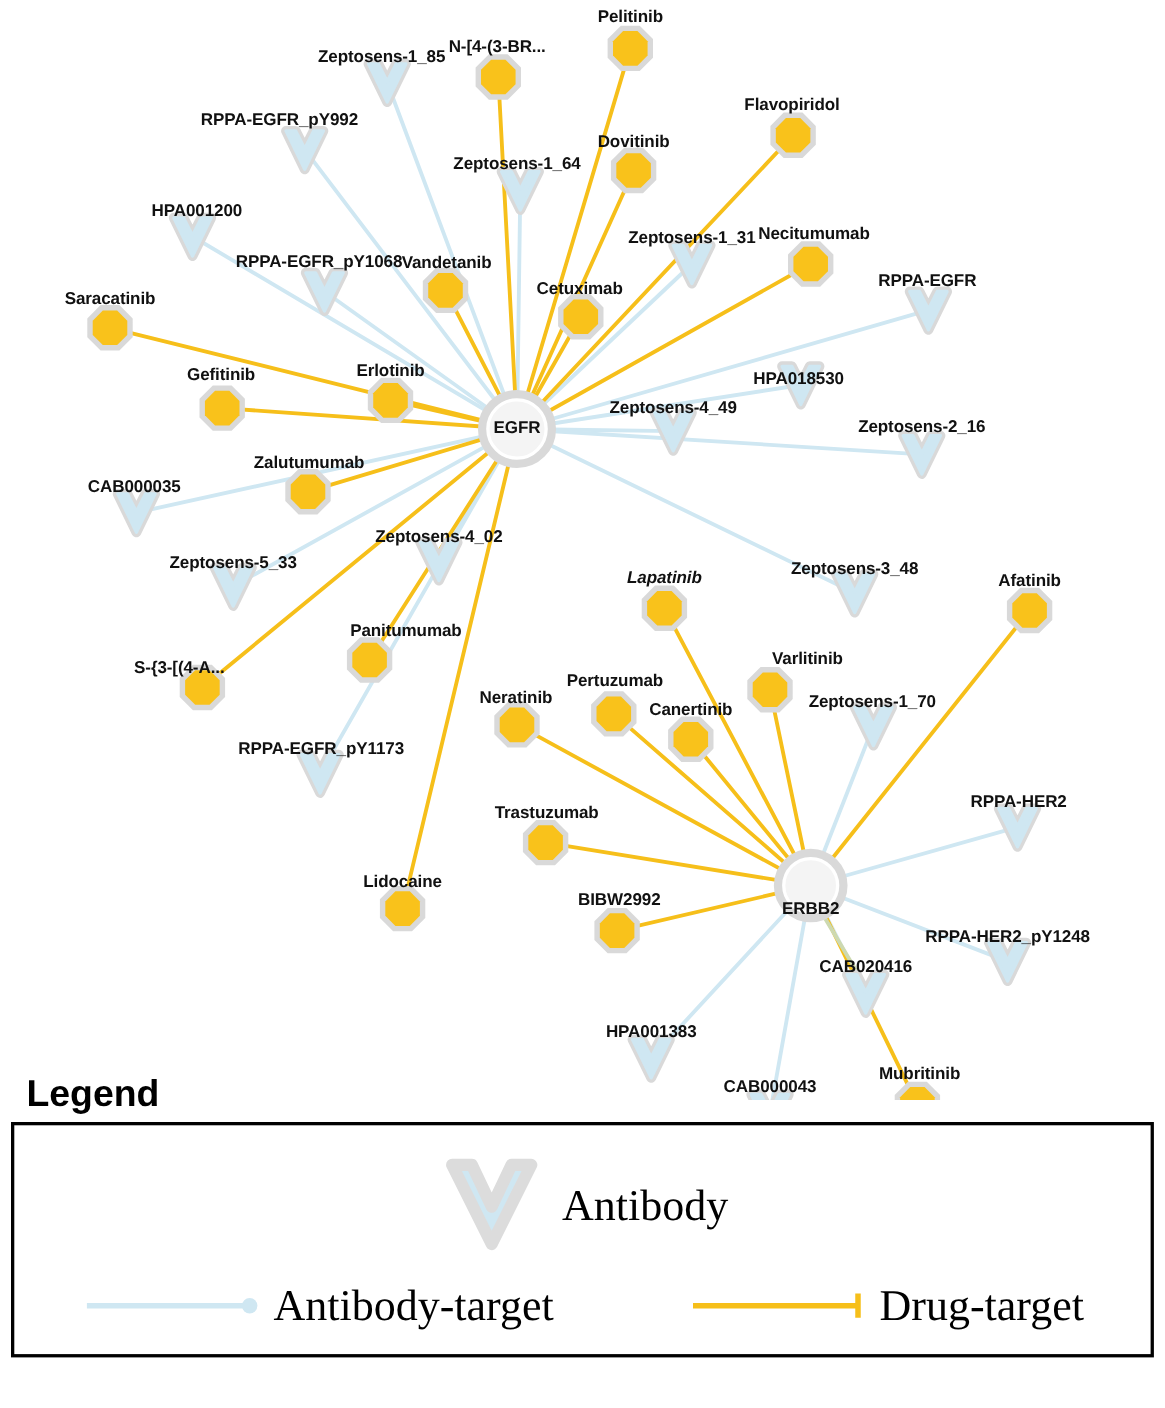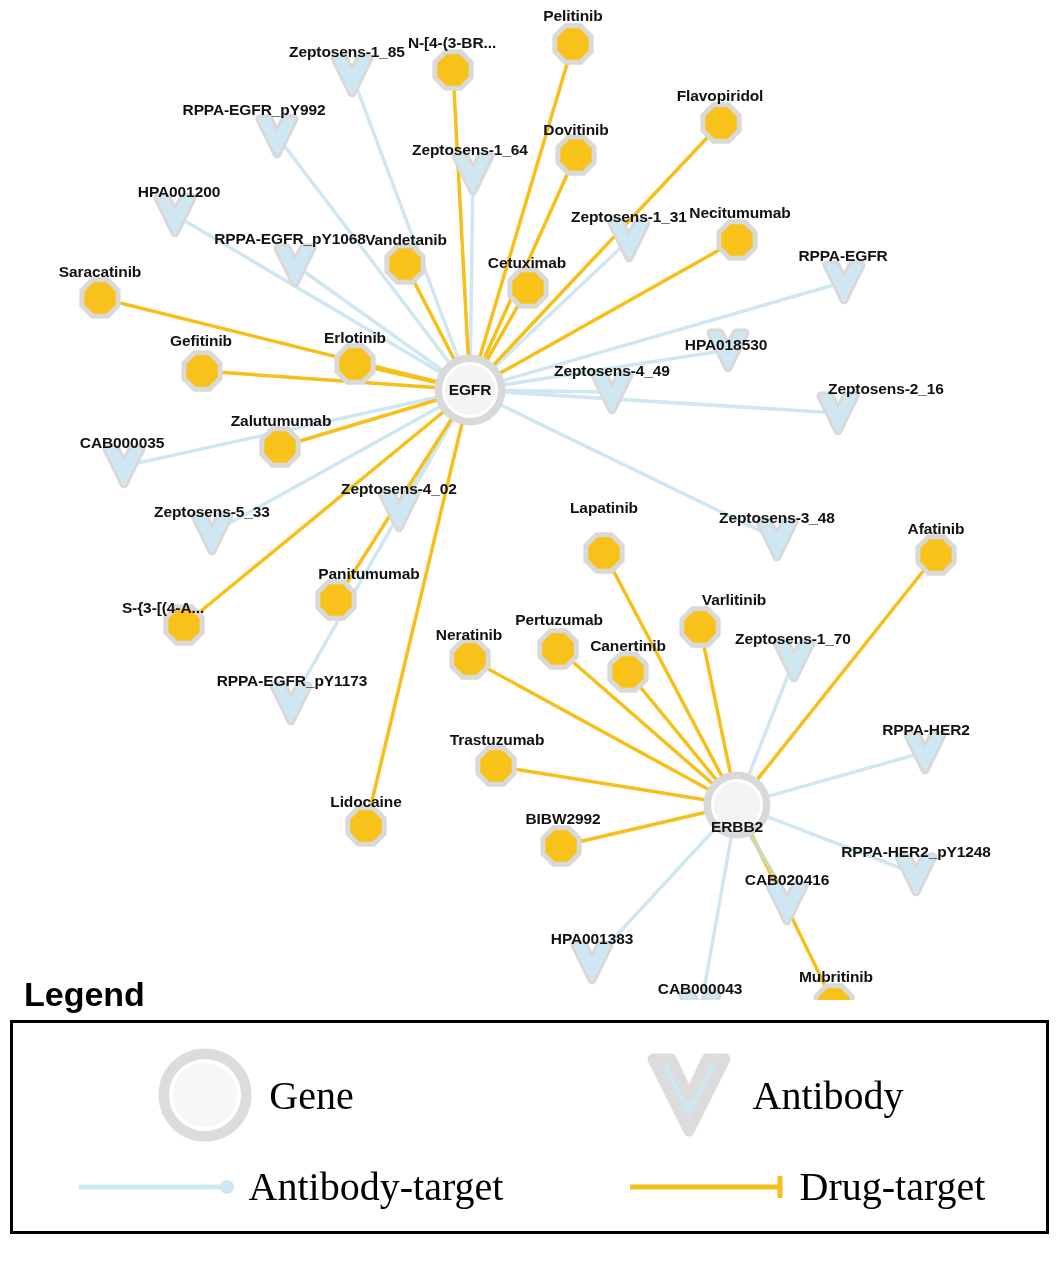--- a/index.html
+++ b/index.html
@@ -241,21 +241,21 @@
   <div id="labels-layer">
       <div class="node-label" style="left: 347px; top: 52px;">Zeptosens-1_85</div>
       <div class="node-label" style="left: 254px; top: 110px;">RPPA-EGFR_pY992</div>
       <div class="node-label" style="left: 470px; top: 150px;">Zeptosens-1_64</div>
       <div class="node-label" style="left: 179px; top: 192px;">HPA001200</div>
       <div class="node-label" style="left: 629px; top: 217px;">Zeptosens-1_31</div>
       <div class="node-label" style="left: 290px; top: 239px;">RPPA-EGFR_pY1068</div>
       <div class="node-label" style="left: 843px; top: 256px;">RPPA-EGFR</div>
       <div class="node-label" style="left: 726px; top: 345px;">HPA018530</div>
       <div class="node-label" style="left: 612px; top: 371px;">Zeptosens-4_49</div>
-      <div class="node-label" style="left: 838px; top: 389px; margin-left: 48px;">Zeptosens-2_16</div>
+      <div class="node-label" style="left: 838px; top: 389px;">Zeptosens-2_16</div>
       <div class="node-label" style="left: 122px; top: 443px;">CAB000035</div>
       <div class="node-label" style="left: 399px; top: 489px;">Zeptosens-4_02</div>
       <div class="node-label" style="left: 212px; top: 512px;">Zeptosens-5_33</div>
       <div class="node-label" style="left: 777px; top: 518px;">Zeptosens-3_48</div>
       <div class="node-label" style="left: 793px; top: 639px;">Zeptosens-1_70</div>
       <div class="node-label" style="left: 292px; top: 681px;">RPPA-EGFR_pY1173</div>
       <div class="node-label" style="left: 926px; top: 730px;">RPPA-HER2</div>
       <div class="node-label" style="left: 916px; top: 852px;">RPPA-HER2_pY1248</div>
       <div class="node-label" style="left: 787px; top: 880px;">CAB020416</div>
       <div class="node-label" style="left: 592px; top: 939px;">HPA001383</div>
@@ -264,48 +264,41 @@
       <div class="node-label" style="left: 452px; top: 43px;">N-[4-(3-BR...</div>
       <div class="node-label" style="left: 720px; top: 96px;">Flavopiridol</div>
       <div class="node-label" style="left: 576px; top: 130px;">Dovitinib</div>
       <div class="node-label" style="left: 740px; top: 213px;">Necitumumab</div>
       <div class="node-label" style="left: 406px; top: 240px;">Vandetanib</div>
       <div class="node-label" style="left: 527px; top: 263px;">Cetuximab</div>
       <div class="node-label" style="left: 100px; top: 272px;">Saracatinib</div>
       <div class="node-label" style="left: 355px; top: 338px;">Erlotinib</div>
       <div class="node-label" style="left: 201px; top: 341px;">Gefitinib</div>
       <div class="node-label" style="left: 281px; top: 421px;">Zalutumumab</div>
-      <div class="node-label" style="left: 604px; top: 508px;">Lapatinib</div>
+      <div class="node-label" style="left: 604px; top: 526px; font-style: italic;">Lapatinib</div>
       <div class="node-label" style="left: 936px; top: 529px;">Afatinib</div>
       <div class="node-label" style="left: 337px; top: 574px; margin-left: 32px;">Panitumumab</div>
       <div class="node-label" style="left: 163px; top: 608px;">S-{3-[(4-A...</div>
       <div class="node-label" style="left: 734px; top: 600px;">Varlitinib</div>
       <div class="node-label" style="left: 469px; top: 635px;">Neratinib</div>
       <div class="node-label" style="left: 559px; top: 620px;">Pertuzumab</div>
       <div class="node-label" style="left: 628px; top: 646px;">Canertinib</div>
       <div class="node-label" style="left: 497px; top: 740px;">Trastuzumab</div>
       <div class="node-label" style="left: 366px; top: 802px; text-align: right;">Lidocaine</div>
       <div class="node-label" style="left: 563px; top: 819px;">BIBW2992</div>
       <div class="node-label" style="left: 836px; top: 977px;">Mubritinib</div>
       <div class="node-label gene-label" style="left: 470px; top: 390px;">EGFR</div>
       <div class="node-label gene-label" style="left: 737px; top: 827px; text-align: right;">ERBB2</div>
     </div>
 </div>
 
 <div class="legend-wrap">
   <div class="legend-title">Legend</div>
   <div class="legend-box">
     <div class="legend-row-1">
-      <div class="legend-item">
-        <svg width="100" height="100" viewBox="0 0 100 100">
-          <circle cx="50" cy="50" r="40" fill="#f7f7f7" stroke="#dcdcdc" stroke-width="13"></circle>
-          <circle cx="50" cy="50" r="34" fill="#f7f7f7" stroke="#ffffff" stroke-width="4"></circle>
-        </svg>
-        <span class="legend-text">Gene</span>
-      </div>
       <div class="legend-item">
         <svg width="100" height="100" viewBox="0 0 100 100">
           <path d="M14,14 L50,86 L86,14 L68,14 L50,52 L32,14 Z" fill="#cfe7f2" stroke="#dcdcdc" stroke-width="11" stroke-linejoin="round"></path>
         </svg>
         <span class="legend-text">Antibody</span>
       </div>
     </div>
     <div class="legend-row-2">
       <div class="legend-edge-item">
         <svg width="165" height="30" viewBox="0 0 165 30">

